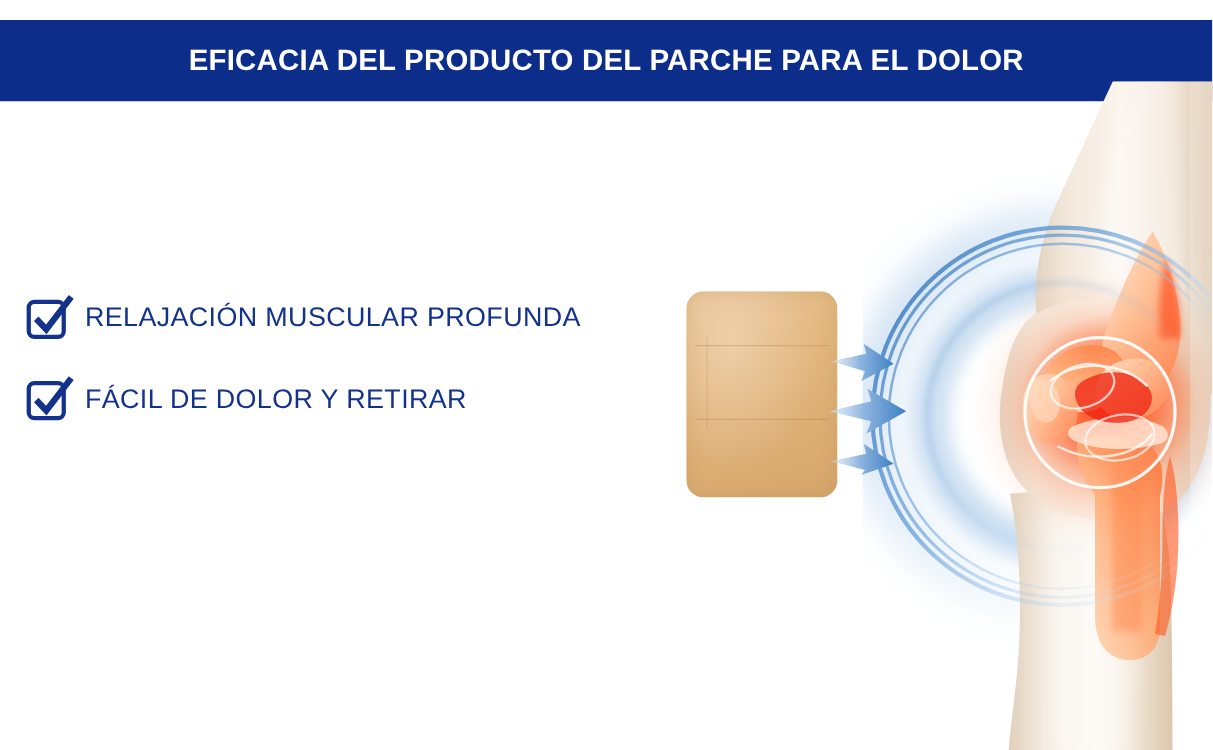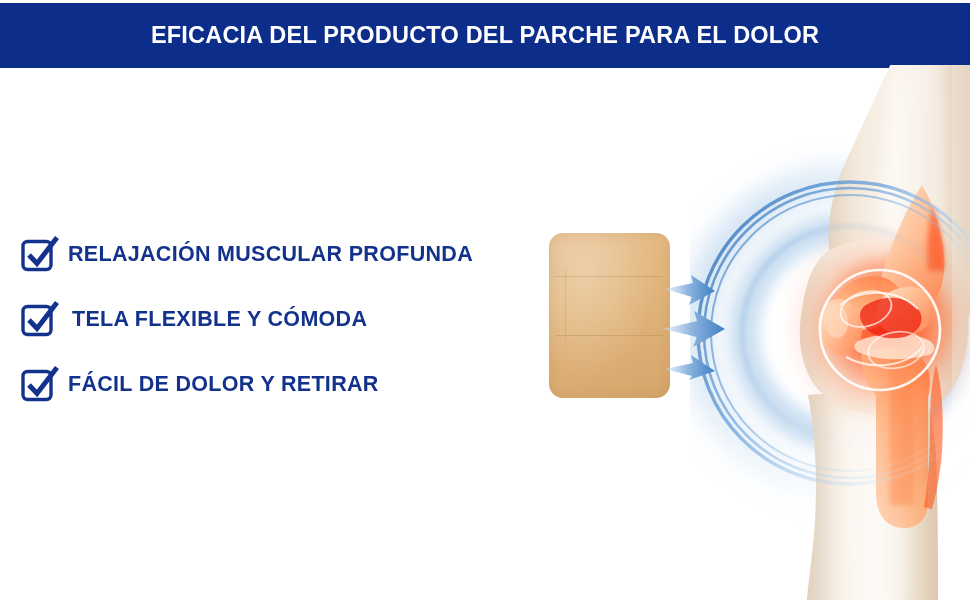--- a/index.html
+++ b/index.html
@@ -15,21 +15,21 @@
     width: 970px;
     height: 600px;
     overflow: hidden;
     background: #ffffff;
   }
 
   
   #header-banner {
     position: absolute;
     left: 0;
-    top: 3px;
+    top: 16px;
     width: 970px;
     height: 65px;
     background: #0C2D8A;
     display: flex;
     align-items: center;
     justify-content: center;
   }
   #header-title {
     color: #ffffff;
     font-family: "Liberation Sans", sans-serif;
@@ -63,21 +63,21 @@
     position: absolute;
     left: 0;
     top: 0;
     overflow: visible;
   }
   .feature-label {
     margin-left: 10px;
     color: #13328C;
     font-family: "Liberation Sans", sans-serif;
     font-size: 21.5px;
-    font-weight: bold;
+    font-weight: normal;
     letter-spacing: 0.3px;
     white-space: nowrap;
   }
   .feature-row.indent .feature-label { margin-left: 14px; }
 
   
   #patch-wrap {
     position: absolute;
     left: 549px;
     top: 233px;
@@ -297,29 +297,20 @@
     <div class="feature-row">
       <span class="feature-check">
         <svg width="38" height="38" viewBox="0 0 38 38" xmlns="http://www.w3.org/2000/svg">
           <rect x="3" y="6.5" width="28" height="28" rx="4.5" ry="4.5" fill="none" stroke="#13328C" stroke-width="3.4"></rect>
           <path d="M 9 20 L 17 28.5 L 37 2.5" fill="none" stroke="#13328C" stroke-width="5" stroke-linecap="butt" stroke-linejoin="miter"></path>
         </svg>
       </span>
       <span class="feature-label">RELAJACIÓN MUSCULAR PROFUNDA</span>
     </div>
 
-    <div class="feature-row indent">
-      <span class="feature-check">
-        <svg width="38" height="38" viewBox="0 0 38 38" xmlns="http://www.w3.org/2000/svg">
-          <rect x="3" y="6.5" width="28" height="28" rx="4.5" ry="4.5" fill="none" stroke="#13328C" stroke-width="3.4"></rect>
-          <path d="M 9 20 L 17 28.5 L 37 2.5" fill="none" stroke="#13328C" stroke-width="5" stroke-linecap="butt" stroke-linejoin="miter"></path>
-        </svg>
-      </span>
-      <span class="feature-label">TELA FLEXIBLE Y CÓMODA</span>
-    </div>
 
     <div class="feature-row">
       <span class="feature-check">
         <svg width="38" height="38" viewBox="0 0 38 38" xmlns="http://www.w3.org/2000/svg">
           <rect x="3" y="6.5" width="28" height="28" rx="4.5" ry="4.5" fill="none" stroke="#13328C" stroke-width="3.4"></rect>
           <path d="M 9 20 L 17 28.5 L 37 2.5" fill="none" stroke="#13328C" stroke-width="5" stroke-linecap="butt" stroke-linejoin="miter"></path>
         </svg>
       </span>
       <span class="feature-label">FÁCIL DE DOLOR Y RETIRAR</span>
     </div>

